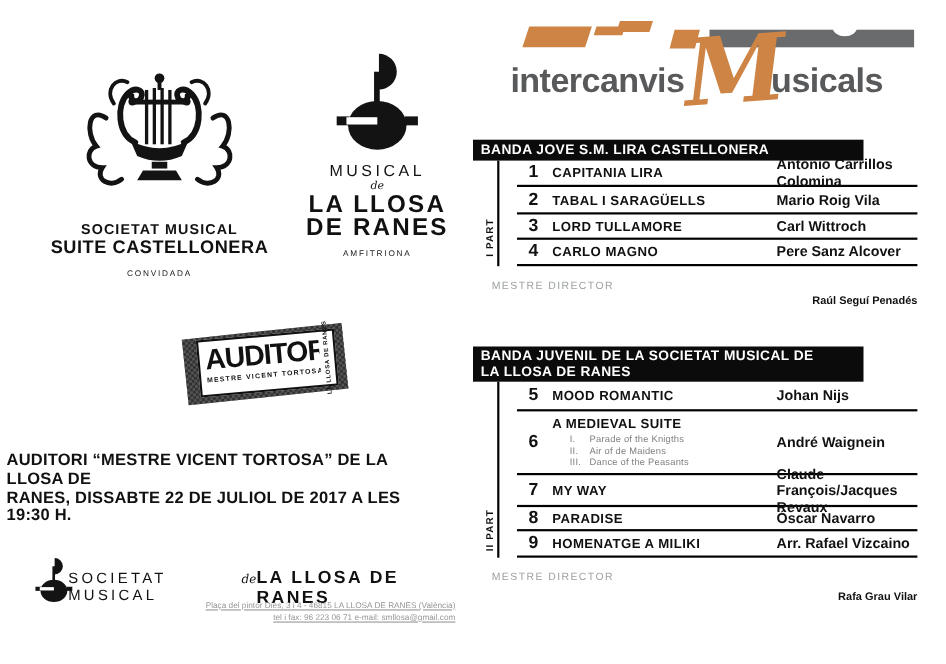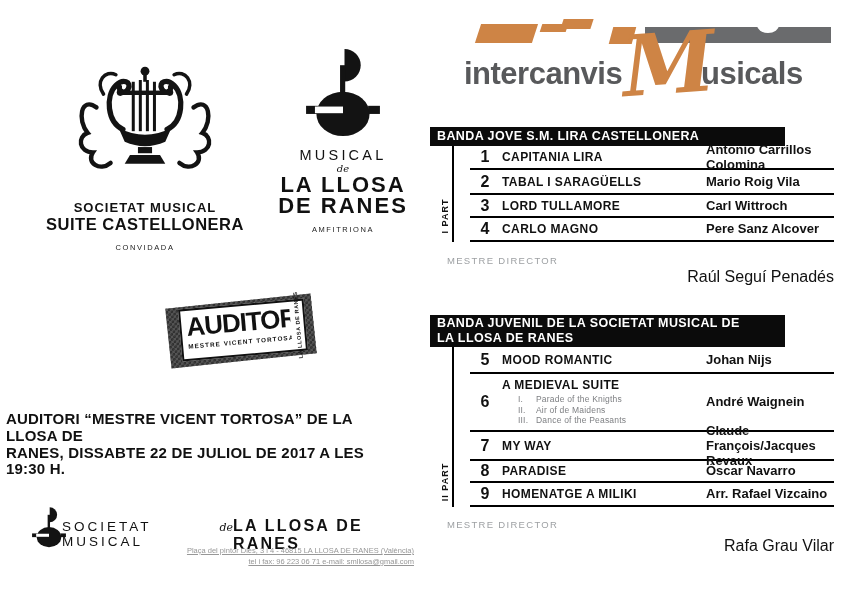--- a/index.html
+++ b/index.html
@@ -66,21 +66,21 @@
      font-weight:700;letter-spacing:1px;transform:rotate(-90deg);}
   .prow{margin-left:25px;border-bottom:2px solid #000;display:flex;align-items:center;
      box-sizing:border-box;}
   .num{width:30px;text-align:center;font-size:16px;font-weight:700;flex:none;}
   .ptitle{flex:1;font-size:12px;font-weight:700;letter-spacing:.4px;padding-left:2px;}
   .composer{width:128px;flex:none;font-size:13px;font-weight:700;line-height:1.18;padding:2px 0;}
   .movements{margin-top:2px;}
   .mov{display:flex;font-size:8.5px;color:#7d7f82;line-height:10.5px;font-weight:400;letter-spacing:.2px;}
   .mov-n{width:18px;margin-left:16px;flex:none;}
   .md-label{position:absolute;left:447px;font-size:9.5px;letter-spacing:1.3px;color:#9DA0A3;}
-  .md-name{position:absolute;right:26px;font-size:16px;font-weight:400;text-align:right;}
+  .md-name{position:absolute;right:26px;font-size:10px;font-weight:700;text-align:right;}
 </style>
 </head>
 <body>
 
 <div id="canvas">
 
   <div class="abs guest-block">
     <svg width="150" height="138" viewBox="0 0 170 150">
       <g stroke="#131313" fill="none" stroke-linecap="round">
         <path d="M30,55 C12,42 8,70 20,84 C8,88 10,106 26,106 C18,118 34,128 46,118" stroke-width="5"></path>

